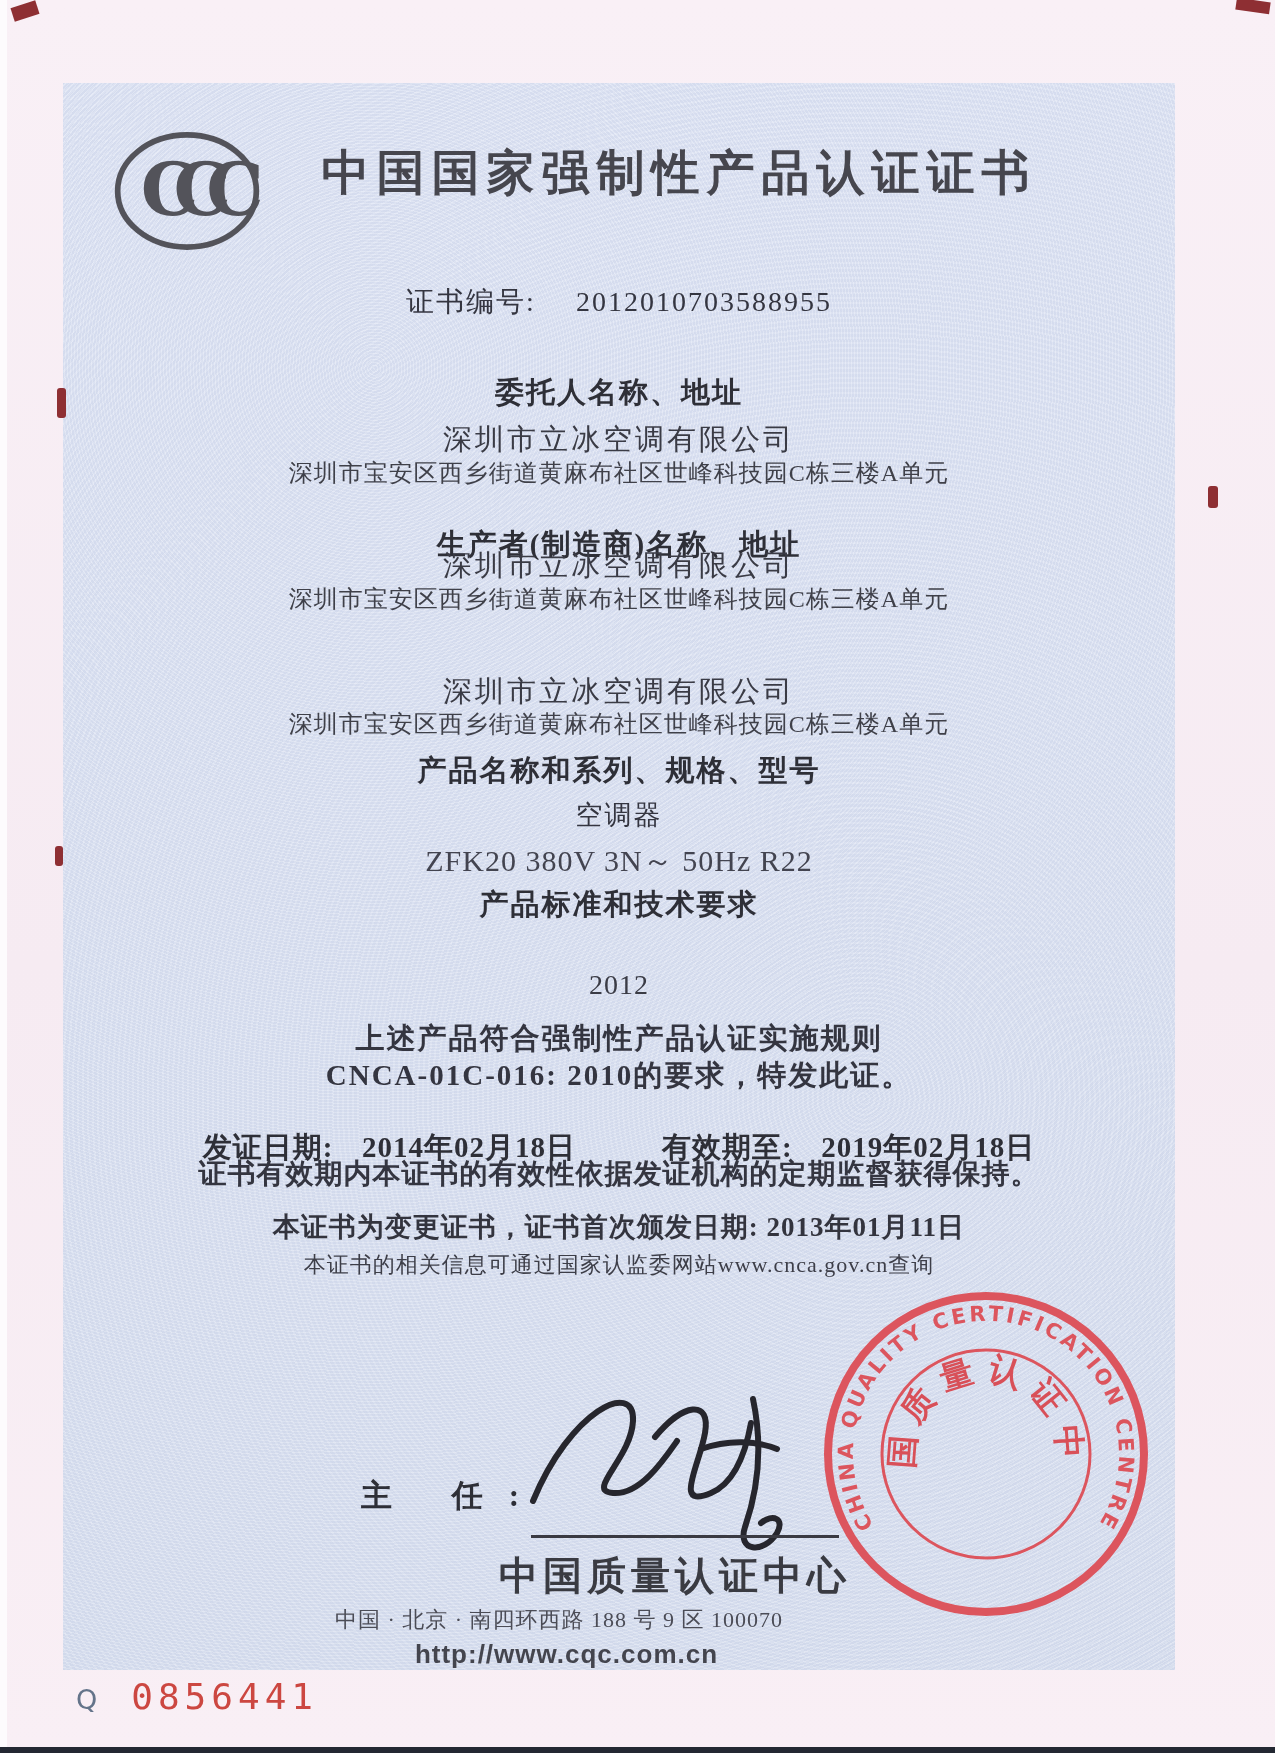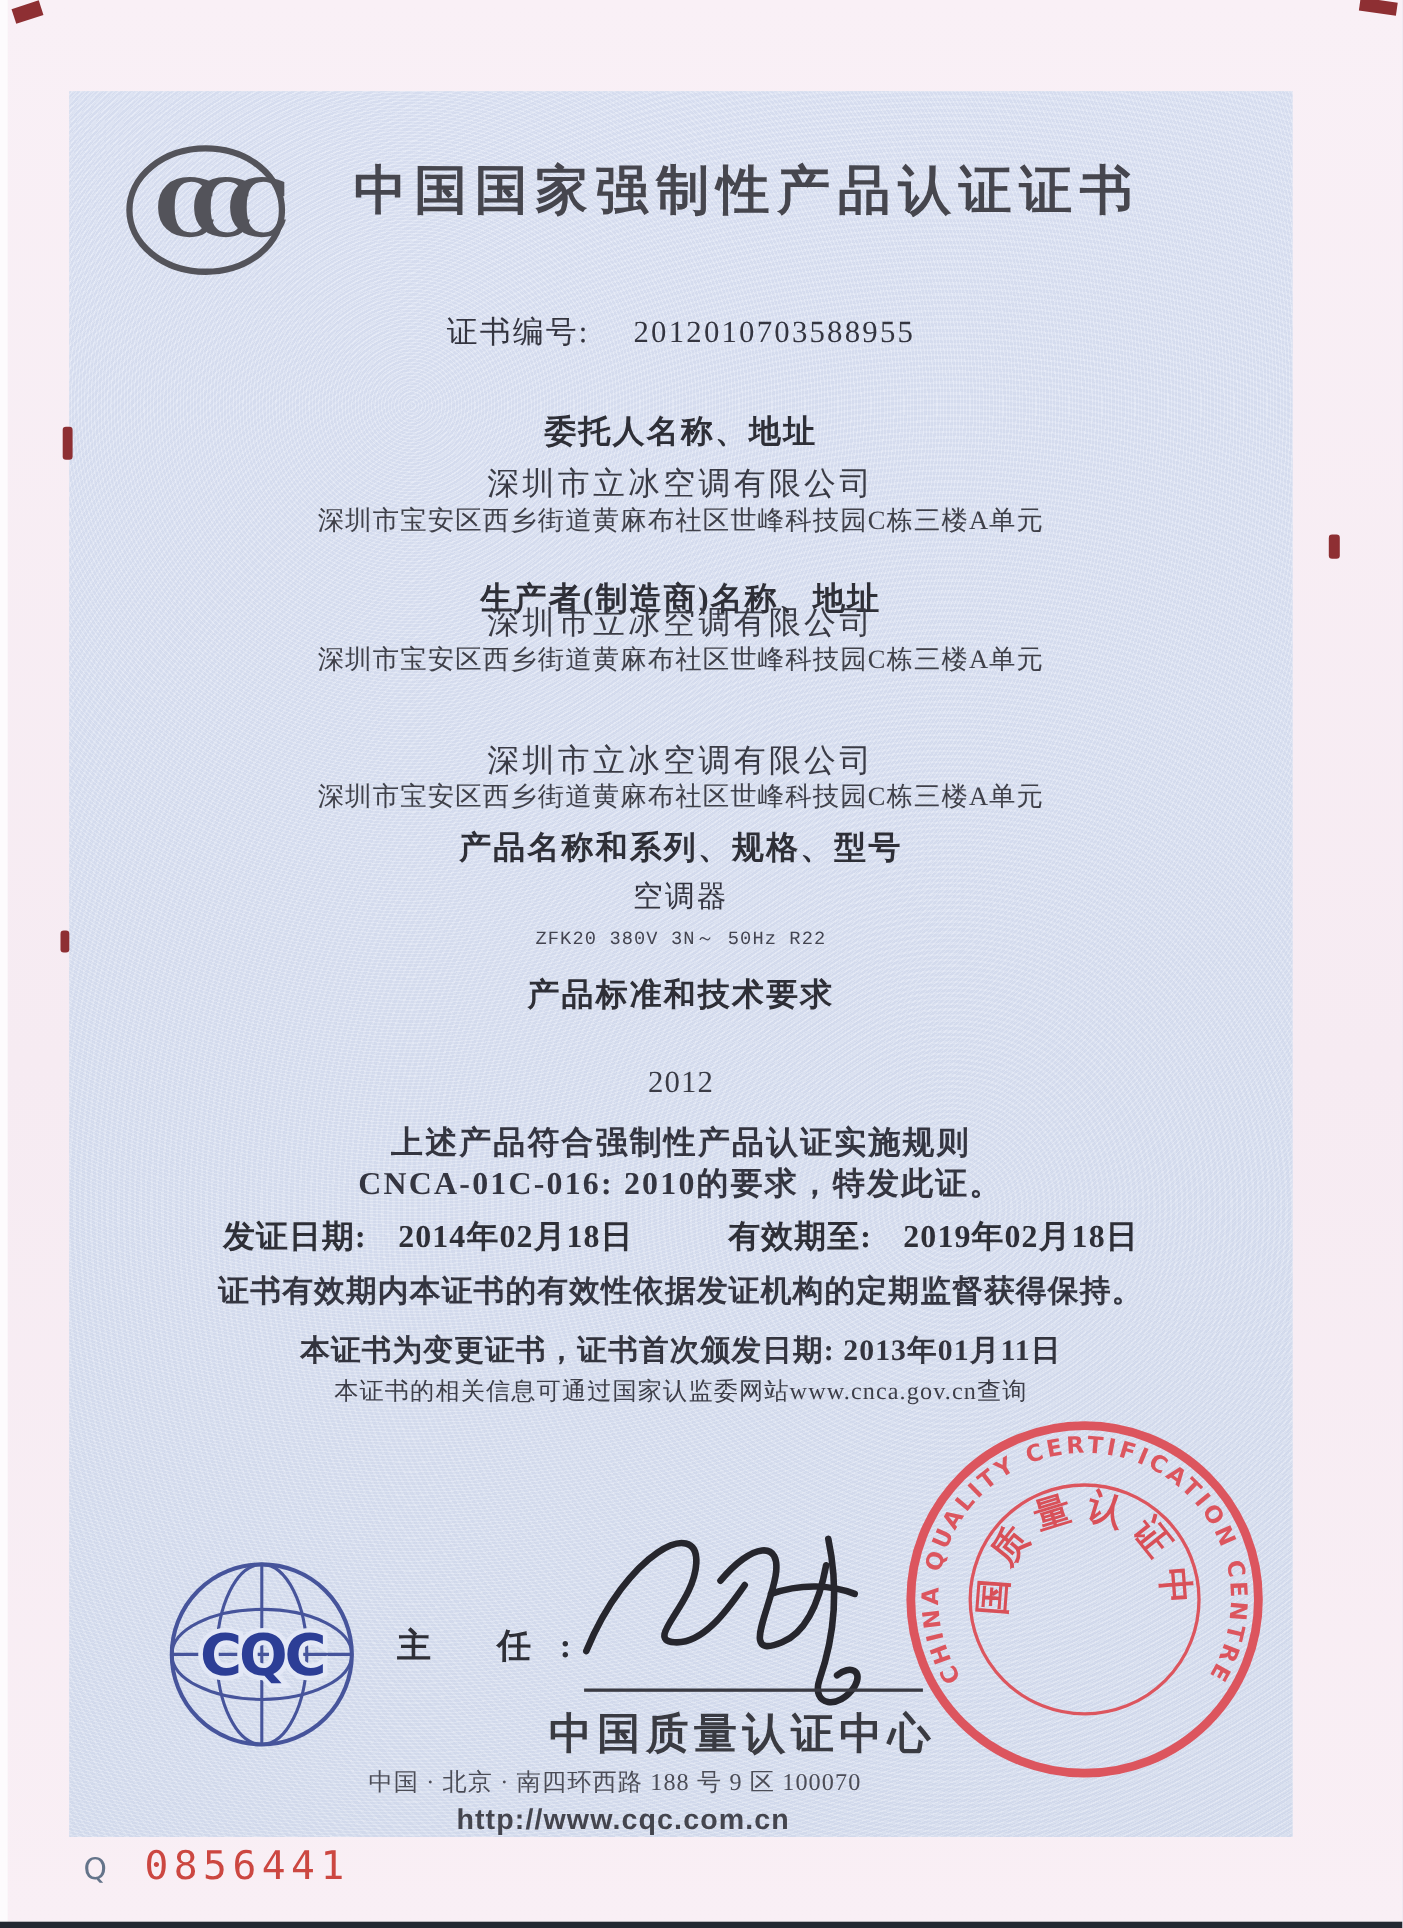--- a/index.html
+++ b/index.html
@@ -25,25 +25,25 @@
   .line{position:absolute;left:0;right:0;text-align:center;color:#343540;}
   .title{
     position:absolute;top:58px;left:0;right:0;text-align:center;padding-left:120px;
     font-size:48px;font-weight:bold;letter-spacing:7px;color:#46464e;
   }
   .certno{top:200px;font-size:28px;font-weight:normal;letter-spacing:2px;}
   .sec-h{font-size:29px;font-weight:bold;letter-spacing:2px;color:#2e2f37;}
   .company{font-size:29px;letter-spacing:3px;color:#3a3b45;}
   .addr{font-size:24px;letter-spacing:1px;color:#3f4049;}
   .prod-name{font-size:27px;letter-spacing:2px;}
-  .model{font-size:17px;letter-spacing:1px;color:#434450;font-family:Liberation Mono, monospace;}
+  .model{font-size:30px;letter-spacing:1px;color:#434450;}
   .gbline{font-size:28px;letter-spacing:1px;color:#3a3b45;}
   .decl{font-size:29px;font-weight:bold;letter-spacing:2px;}
   .daterow{position:absolute;left:0;right:0;display:flex;justify-content:center;gap:86px;
-    font-size:29px;font-weight:bold;letter-spacing:1px;color:#2e2f37;}
+    font-size:29px;font-weight:bold;letter-spacing:1px;color:#2e2f37;margin-top:23px;}
   .validity{font-size:28px;font-weight:bold;letter-spacing:1px;}
   .change{font-size:27px;font-weight:bold;letter-spacing:1px;color:#33343e;}
   .infoline{font-size:22px;color:#3d3e48;letter-spacing:1px;}
   
   .ccc{position:absolute;left:48px;top:44px;width:152px;height:128px;}
   .cqc{position:absolute;left:80px;top:1328px;width:190px;height:186px;}
   .director{position:absolute;left:298px;top:1392px;font-size:31px;font-weight:bold;
     letter-spacing:26px;color:#2e2f37;}
   .signature{position:absolute;left:452px;top:1258px;width:330px;height:250px;}
   .sign-line{position:absolute;left:468px;top:1452px;width:308px;border-bottom:3px solid #3a3a42;}
@@ -121,30 +121,20 @@
         <span>有效期至:</span>
         <span style="display:inline-block;width:12px;"></span>
         <span>2019年02月18日</span>
       </span>
     </div>
 
     <div class="line validity" style="top:1072px">证书有效期内本证书的有效性依据发证机构的定期监督获得保持。</div>
     <div class="line change" style="top:1126px">本证书为变更证书，证书首次颁发日期: 2013年01月11日</div>
     <div class="line infoline" style="top:1167px">本证书的相关信息可通过国家认监委网站www.cnca.gov.cn查询</div>
 
-    <div class="cqc">
-      <svg viewBox="0 0 200 200" width="190" height="186">
-        <circle cx="100" cy="100" r="88" fill="none" stroke="#46549b" stroke-width="4"></circle>
-        <ellipse cx="100" cy="100" rx="44" ry="88" fill="none" stroke="#46549b" stroke-width="3"></ellipse>
-        <ellipse cx="100" cy="100" rx="88" ry="44" fill="none" stroke="#46549b" stroke-width="3"></ellipse>
-        <line x1="100" y1="12" x2="100" y2="188" stroke="#46549b" stroke-width="3"></line>
-        <line x1="12" y1="100" x2="188" y2="100" stroke="#46549b" stroke-width="3"></line>
-        <text x="100" y="120" text-anchor="middle" font-size="56" font-weight="bold" letter-spacing="-3" fill="#2c3e96" stroke="#e3e8f6" stroke-width="9" style="paint-order:stroke" font-family="'DejaVu Sans','Liberation Sans',sans-serif">CQC</text>
-      </svg>
-    </div>
 
     <div class="director">主 任:</div>
     <div class="signature">
       <svg viewBox="0 0 330 250" width="330" height="250">
         <g fill="none" stroke="#26262d" stroke-width="6" stroke-linecap="round">
           <path d="M18 160 C55 70, 120 38, 118 80 C116 118, 70 150, 98 152 C125 154, 148 120, 162 100"></path>
           <path d="M140 96 C168 62, 196 58, 190 92 C184 126, 158 168, 196 152 C222 141, 232 104, 236 82"></path>
           <path d="M186 108 C214 98, 242 100, 262 108"></path>
           <path d="M238 58 C246 96, 246 140, 230 186 C222 210, 248 214, 262 192 C270 178, 258 172, 246 182"></path>
         </g>

